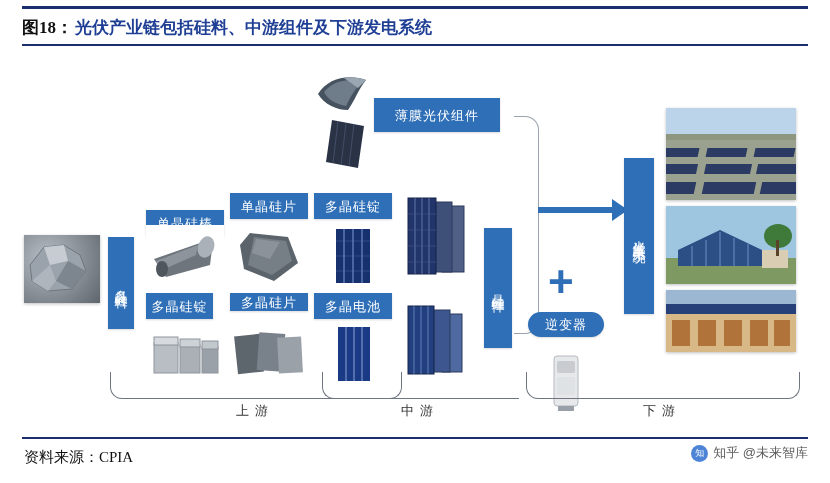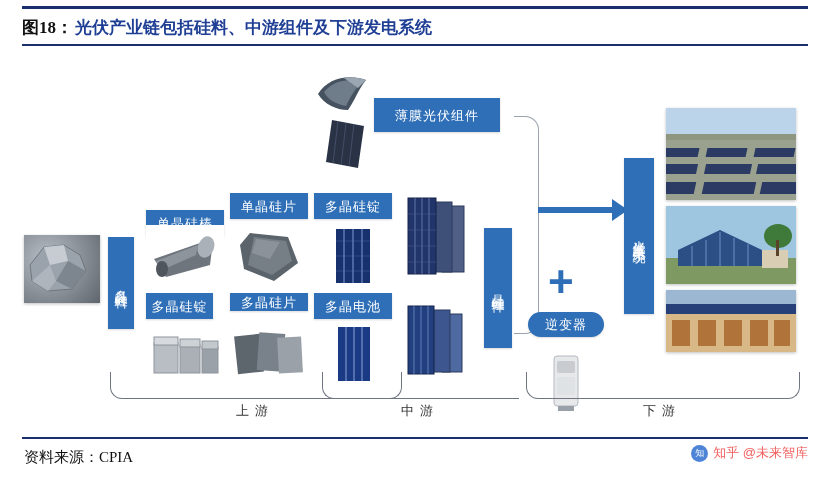--- a/index.html
+++ b/index.html
@@ -39,21 +39,21 @@
   .watermark{
     position:absolute;right:22px;top:444px;
     display:flex;align-items:center;gap:5px;
     opacity:.85;
   }
   .wm-badge{
     width:17px;height:17px;border-radius:50%;
     background:#2f6fd0;color:#fff;font-size:9px;
     display:flex;align-items:center;justify-content:center;
   }
-  .wm-text{font-size:13px;color:#ef4444;font-family:"Liberation Sans",sans-serif;}
+  .wm-text{font-size:13px;color:#404040;font-family:"Liberation Sans",sans-serif;}
 
   
   .diagram{position:absolute;left:22px;top:50px;width:786px;height:385px;background:#fff;}
 
   
   .lbl{
     position:absolute;
     background:#2e6fb7;color:#fff;
     display:flex;align-items:center;justify-content:center;
     text-align:right;

